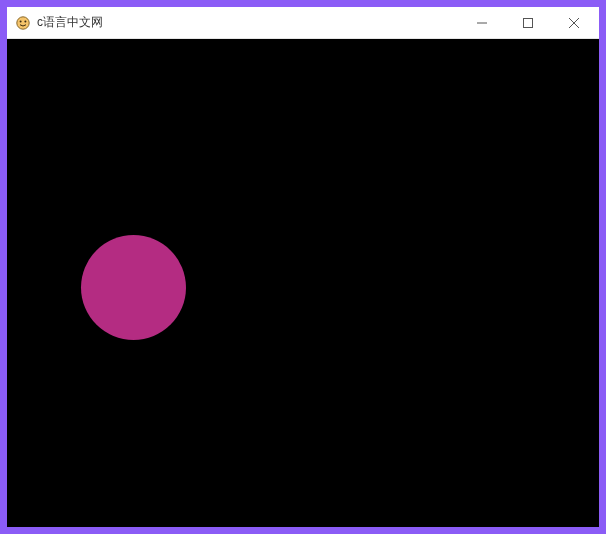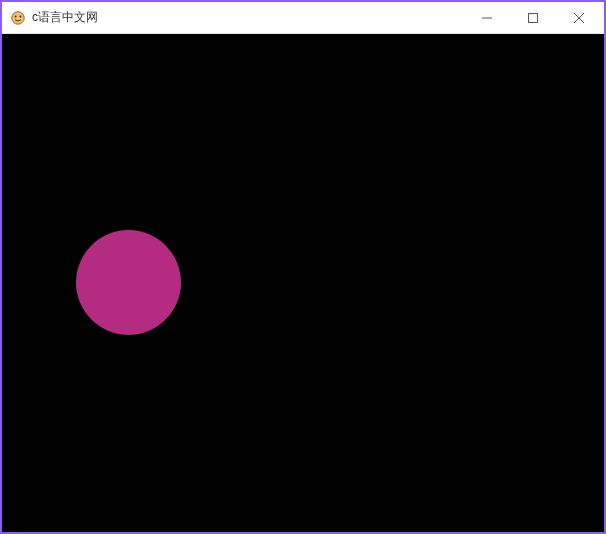--- a/index.html
+++ b/index.html
@@ -1,20 +1,20 @@
 <!DOCTYPE html>
 <html><head>
   <meta charset="utf-8">
   <style>
     * { box-sizing: border-box; margin: 0; padding: 0; }
     html, body { width: 606px; height: 534px; overflow: hidden; font-family: "Microsoft YaHei", "Segoe UI", Tahoma, sans-serif; }
     .window {
       width: 606px; height: 534px;
       background: #ffffff;
-      border: 2px solid #8b5cf6;
+      border: 7px solid #8b5cf6;
       display: flex; flex-direction: column;
     }
     .titlebar {
       height: 32px;
       background: #ffffff;
       display: flex; align-items: center;
       padding: 0 2px 0 8px;
       border-bottom: 1px solid #e5e5e5;
       font-size: 12px;
       color: #333;

